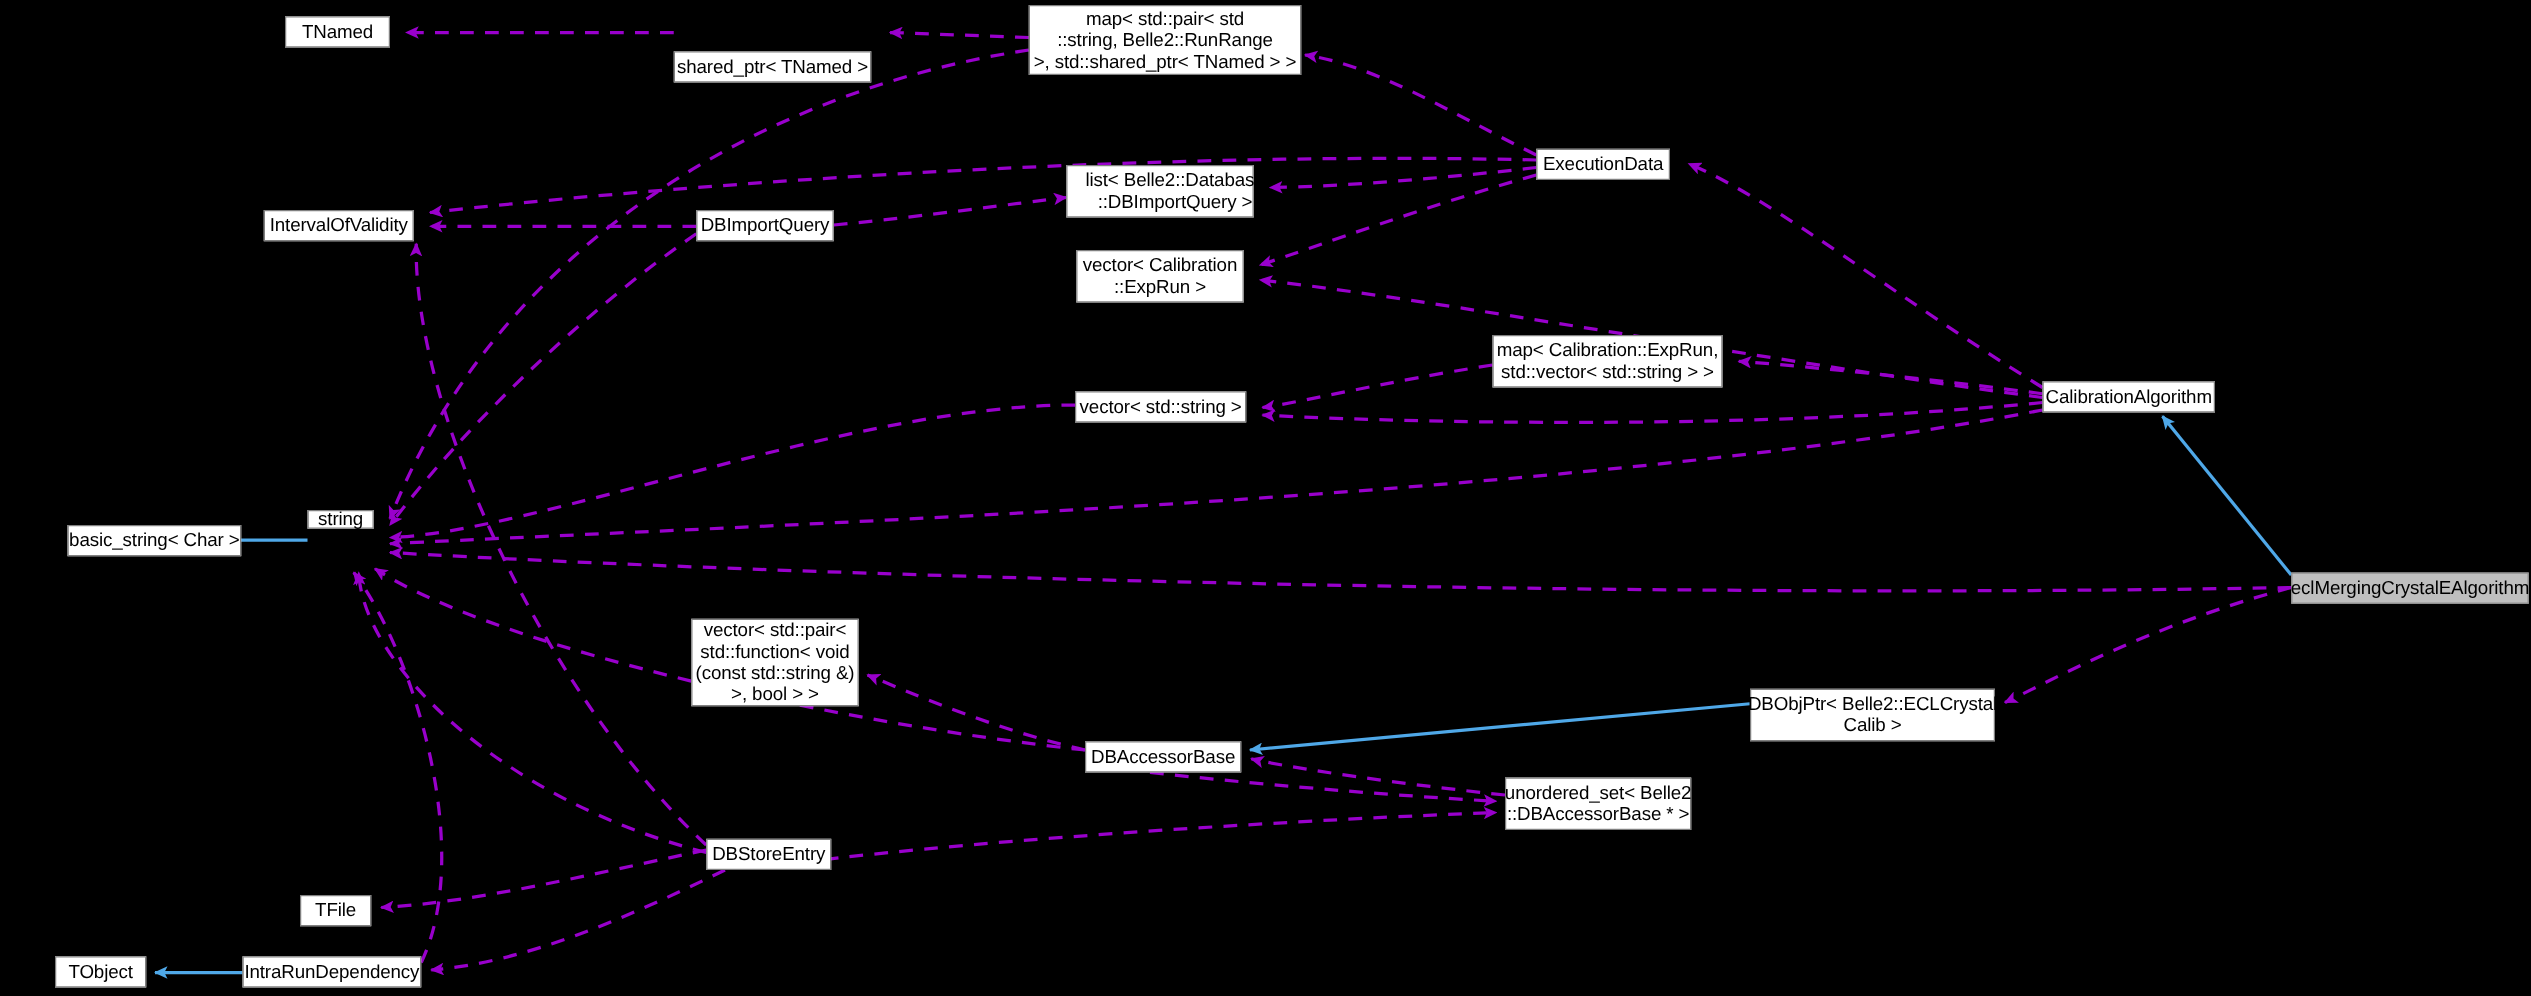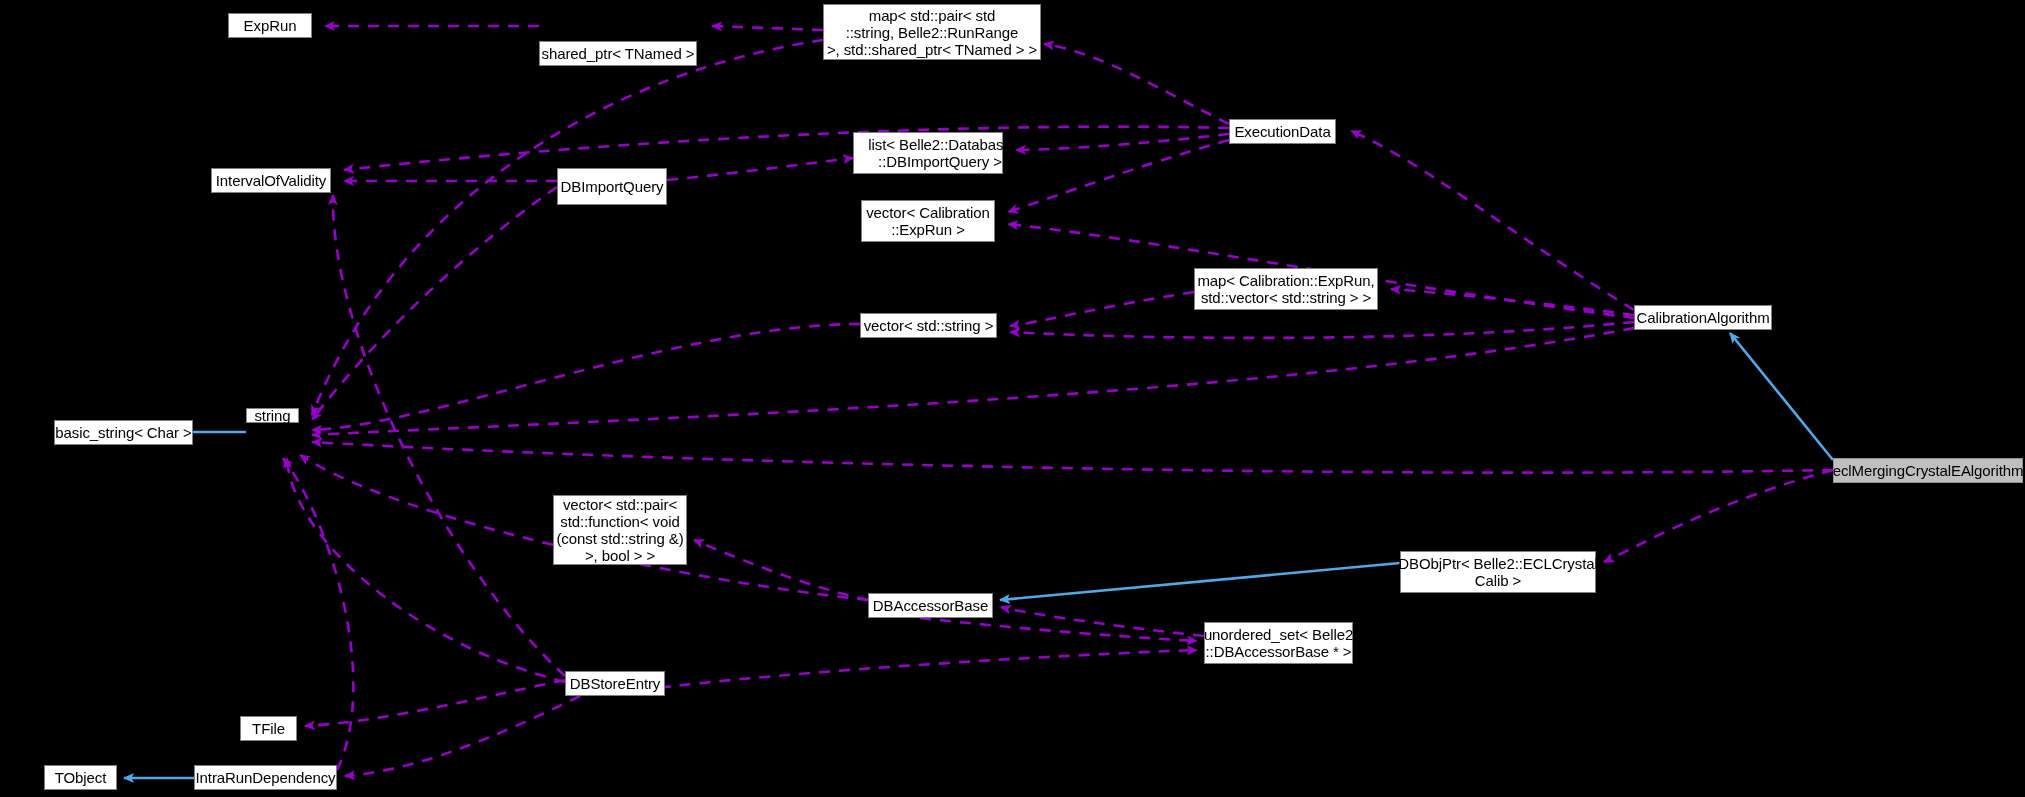--- a/index.html
+++ b/index.html
@@ -100,30 +100,30 @@
 
     <g fill="none" stroke="#4fa8e8" stroke-width="2.6" marker-end="url(#arrow-inherit)">
       <path d="M246,432 L152,432"></path>
       <path d="M1833,460 L1730,333"></path>
       <path d="M1400,563 L1000,600"></path>
       <path d="M194,778 L124,778"></path>
     </g>
   </svg>
 
   <div id="node-layer">
-      <div class="uml-node" style="left: 228px; top: 13px; width: 84px; height: 25px;"><span>ExpRun</span></div>
+      <div class="uml-node" style="left: 228px; top: 13px; width: 84px; height: 25px;"><span>TNamed</span></div>
       <div class="uml-node" style="left: 539px; top: 13px; width: 158px; height: 25px; margin-top: 28px;"><span>shared_ptr&lt; TNamed &gt;</span></div>
       <div class="uml-node" style="left: 823px; top: 4px; width: 218px; height: 56px;"><span>map&lt; std::pair&lt; std
 ::string, Belle2::RunRange
 &gt;, std::shared_ptr&lt; TNamed &gt; &gt;</span></div>
       <div class="uml-node" style="left: 1229px; top: 119px; width: 107px; height: 25px;"><span>ExecutionData</span></div>
       <div class="uml-node" style="left: 853px; top: 132px; width: 150px; height: 42px; padding-left: 29px;"><span>list&lt; Belle2::Database
 ::DBImportQuery &gt;</span></div>
       <div class="uml-node" style="left: 211px; top: 168px; width: 120px; height: 25px;"><span>IntervalOfValidity</span></div>
-      <div class="uml-node" style="left: 557px; top: 168px; width: 110px; height: 37px;"><span>DBImportQuery</span></div>
+      <div class="uml-node" style="left: 557px; top: 168px; width: 110px; height: 25px;"><span>DBImportQuery</span></div>
       <div class="uml-node" style="left: 861px; top: 200px; width: 134px; height: 42px;"><span>vector&lt; Calibration
 ::ExpRun &gt;</span></div>
       <div class="uml-node" style="left: 1194px; top: 268px; width: 184px; height: 42px;"><span>map&lt; Calibration::ExpRun,
 std::vector&lt; std::string &gt; &gt;</span></div>
       <div class="uml-node" style="left: 860px; top: 313px; width: 137px; height: 25px;"><span>vector&lt; std::string &gt;</span></div>
       <div class="uml-node" style="left: 1634px; top: 305px; width: 138px; height: 25px;"><span>CalibrationAlgorithm</span></div>
       <div class="uml-node" style="left: 6px; top: 420px; width: 139px; height: 25px; margin-left: 48px;"><span>basic_string&lt; Char &gt;</span></div>
       <div class="uml-node" style="left: 246px; top: 408px; width: 53px; height: 15px; text-align: right;"><span>string</span></div>
       <div class="uml-node current" style="left: 1833px; top: 458px; width: 190px; height: 25px;"><span>eclMergingCrystalEAlgorithm</span></div>
       <div class="uml-node" style="left: 553px; top: 495px; width: 134px; height: 70px;"><span>vector&lt; std::pair&lt;

